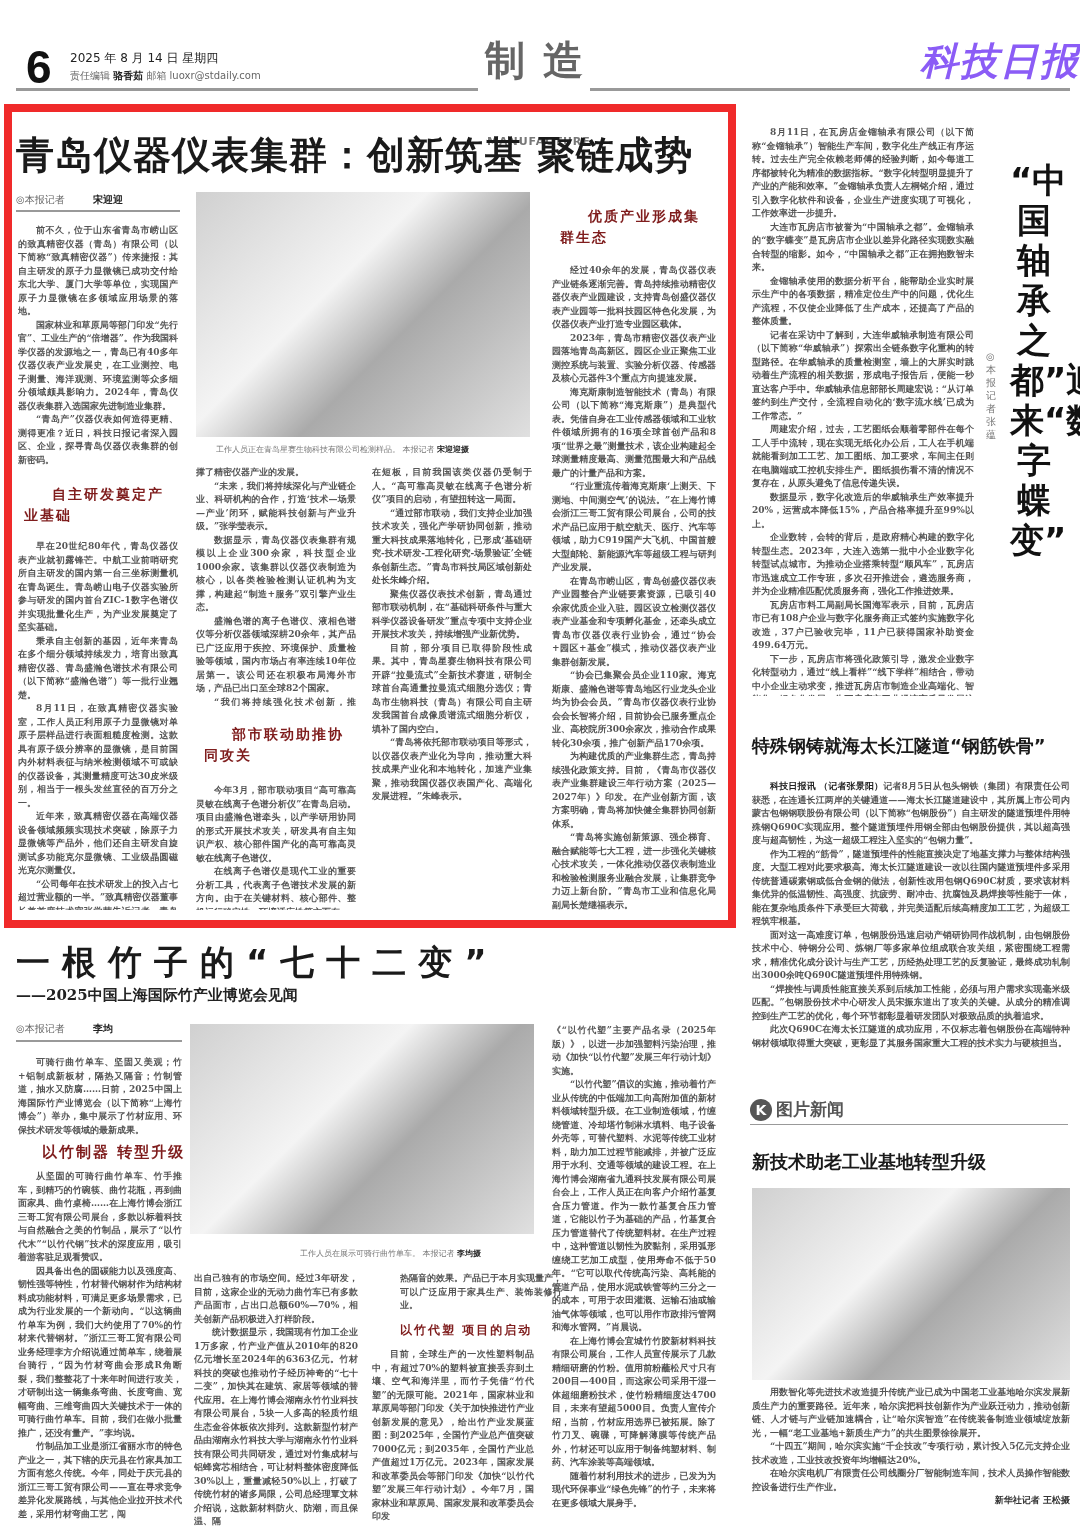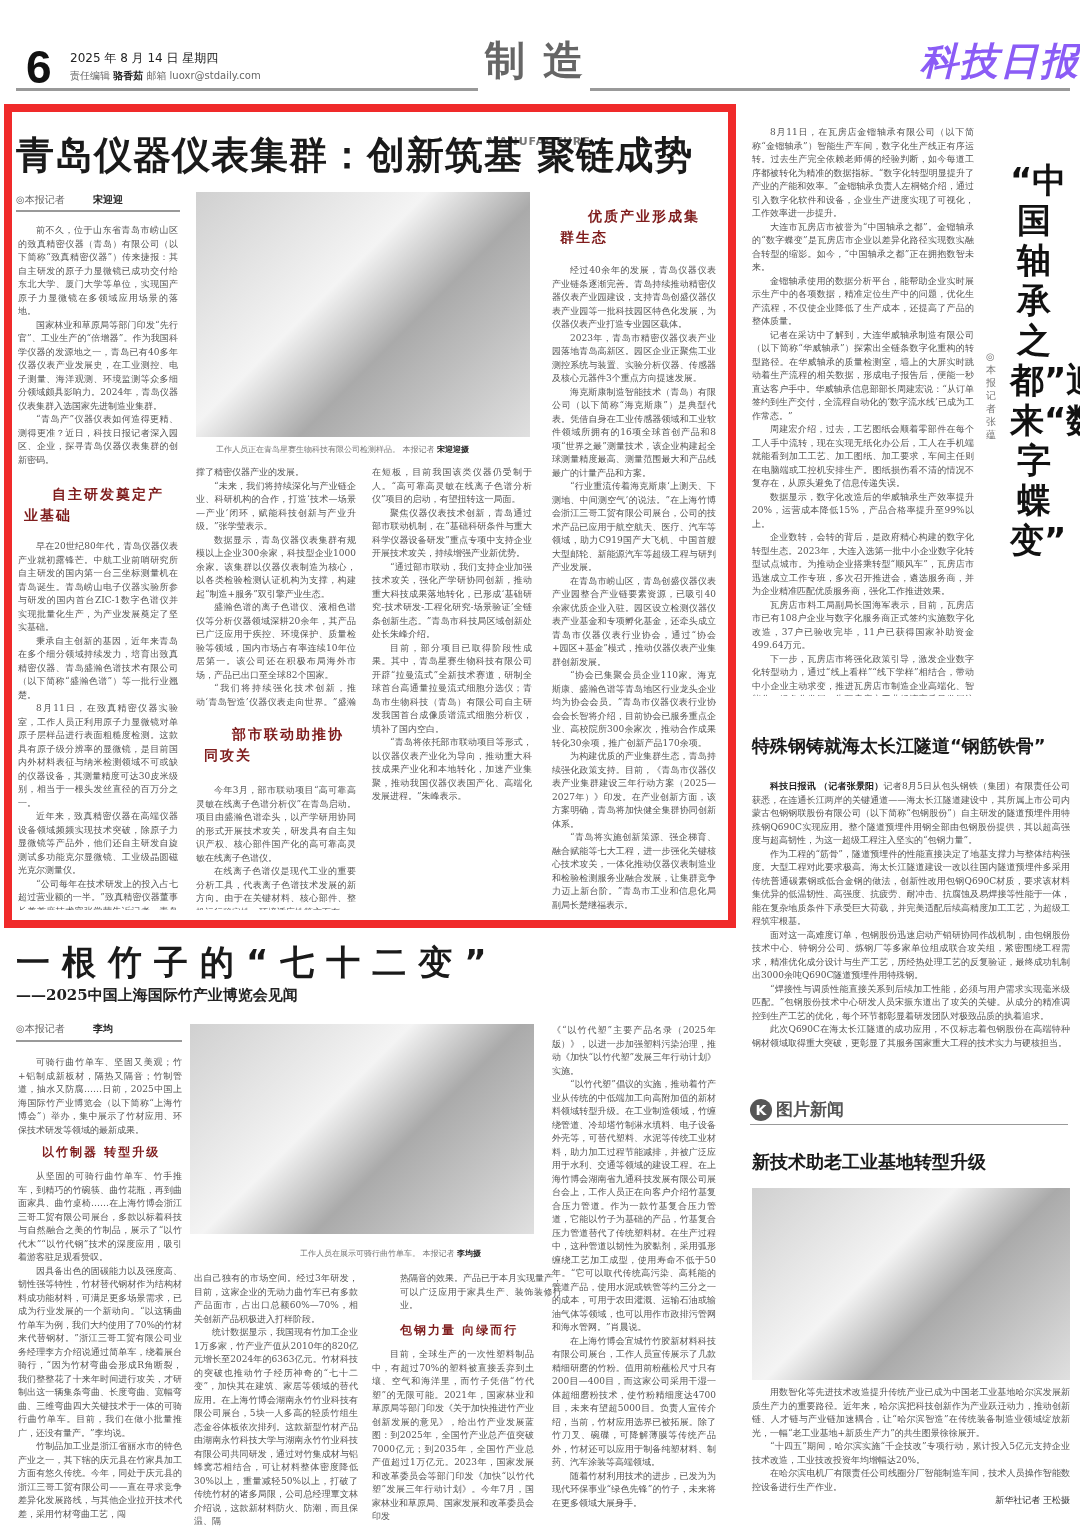--- a/index.html
+++ b/index.html
@@ -15,21 +15,21 @@
   .masthead { left: 920px; top: 36px; font: italic bold 38px "DejaVu Serif", serif; color: #8b5cf6; letter-spacing: 2px; }
   .hdr-rule-l { left: 16px; top: 88px; width: 462px; height: 3px; background: #999; }
   .hdr-rule-r { left: 590px; top: 88px; width: 480px; height: 3px; background: #999; }
   
   .redbox { left: 4px; top: 104px; width: 732px; height: 824px; border: 8px solid #f02a2a; }
   .h1 { left: 16px; top: 130px; font: bold 38px "DejaVu Sans", sans-serif; color: #1a1a1a; letter-spacing: 1px; white-space: nowrap; }
   .byline { font: 10px "DejaVu Serif", serif; color: #666; }
   .byline b { color: #222; margin-left: 25px; }
   .rule { height: 2px; background: #999; }
   .col { font: 9px/13.5px "DejaVu Serif", serif; color: #555; text-align: justify; overflow: hidden; }
-  .col p { text-indent: 2em; }
+  .col p { text-indent: 2em; font-weight: bold; }
   .subhead { font: bold 14px/21px "DejaVu Sans", sans-serif; color: #7f1d1d; letter-spacing: 2px; }
   .photo { background: linear-gradient(135deg, #d0d0d0, #f4f4f4 40%, #aaa 60%, #e0e0e0); }
   .caption { font: 8px "DejaVu Serif", serif; color: #777; white-space: nowrap; }
   .caption b { color: #222; }
   .h-right { font: bold 18px "DejaVu Sans", sans-serif; color: #1a1a1a; white-space: nowrap; }
   .vtitle { left: 1010px; top: 160px; width: 48px; font: bold 34px/40px "DejaVu Sans", sans-serif; color: #111; text-align: center; }
   .vbyline { left: 986px; top: 350px; width: 14px; font: 10px/13px "DejaVu Serif", serif; color: #777; }
   .h2 { left: 16px; top: 940px; font: bold 34px "DejaVu Sans", sans-serif; color: #1a1a1a; letter-spacing: 12px; white-space: nowrap; }
   .h2sub { left: 16px; top: 986px; font: bold 15px "DejaVu Serif", serif; color: #222; white-space: nowrap; }
   .picnews { left: 750px; top: 1098px; font: bold 17px "DejaVu Sans", sans-serif; color: #555; display: flex; align-items: center; gap: 4px; }
@@ -87,22 +87,22 @@
   <p>“我们将持续强化技术创新，推动‘青岛智造’仪器仪表走向世界。”盛瀚色谱创始人、董事长牟新勇告诉记者。</p>
 </div>
 <div class="abs subhead" style="left:204px;top:724px;width:150px;text-indent:2em;">部市联动助推协同攻关</div>
 <div class="abs col" style="left:196px;top:784px;width:160px;height:126px;">
   <p>今年3月，部市联动项目“高可靠高灵敏在线离子色谱分析仪”在青岛启动。项目由盛瀚色谱牵头，以产学研用协同的形式开展技术攻关，研发具有自主知识产权、核心部件国产化的高可靠高灵敏在线离子色谱仪。</p>
   <p>在线离子色谱仪是现代工业的重要分析工具，代表离子色谱技术发展的新方向。由于在关键材料、核心部件、整机运行稳定性、环境适应性等方面存</p>
 </div>
 
 <div class="abs col" style="left:372px;top:466px;width:160px;height:444px;">
   <p style="text-indent:0">在短板，目前我国该类仪器仍受制于人。“高可靠高灵敏在线离子色谱分析仪”项目的启动，有望扭转这一局面。</p>
+  <p>“通过部市联动，我们支持企业加强技术攻关，强化产学研协同创新，推动重大科技成果落地转化，已形成‘基础研究-技术研发-工程化研究-场景验证’全链条创新生态。”青岛市科技局区域创新处处长朱峰介绍。</p>
   <p>聚焦仪器仪表技术创新，青岛通过部市联动机制，在“基础科研条件与重大科学仪器设备研发”重点专项中支持企业开展技术攻关，持续增强产业新优势。</p>
-  <p>“通过部市联动，我们支持企业加强技术攻关，强化产学研协同创新，推动重大科技成果落地转化，已形成‘基础研究-技术研发-工程化研究-场景验证’全链条创新生态。”青岛市科技局区域创新处处长朱峰介绍。</p>
   <p>目前，部分项目已取得阶段性成果。其中，青岛星赛生物科技有限公司开辟“拉曼流式”全新技术赛道，研制全球首台高通量拉曼流式细胞分选仪；青岛市生物科技（青岛）有限公司自主研发我国首台成像质谱流式细胞分析仪，填补了国内空白。</p>
   <p>“青岛将依托部市联动项目等形式，以仪器仪表产业化为导向，推动重大科技成果产业化和本地转化，加速产业集聚，推动我国仪器仪表国产化、高端化发展进程。”朱峰表示。</p>
 </div>
 
 <div class="abs subhead" style="left:560px;top:206px;width:150px;text-indent:2em;">优质产业形成集群生态</div>
 <div class="abs col" style="left:552px;top:264px;width:164px;height:646px;">
   <p>经过40余年的发展，青岛仪器仪表产业链条逐渐完善。青岛持续推动精密仪器仪表产业园建设，支持青岛创盛仪器仪表产业园等一批科技园区特色化发展，为仪器仪表产业打造专业园区载体。</p>
   <p>2023年，青岛市精密仪器仪表产业园落地青岛高新区。园区企业正聚焦工业测控系统与装置、实验分析仪器、传感器及核心元器件3个重点方向提速发展。</p>
   <p>海克斯康制造智能技术（青岛）有限公司（以下简称“海克斯康”）是典型代表。凭借自身在工业传感器领域和工业软件领域所拥有的16项全球首创产品和8项“世界之最”测量技术，该企业构建起全球测量精度最高、测量范围最大和产品线最广的计量产品和方案。</p>
   <p>“行业重流传着海克斯康‘上测天、下测地、中间测空气’的说法。”在上海竹博会浙江三哥工贸有限公司展台，公司的技术产品已应用于航空航天、医疗、汽车等领域，助力C919国产大飞机、中国首艘大型邮轮、新能源汽车等超级工程与研判产业发展。</p>
@@ -153,41 +153,41 @@
 
 <div class="abs h2">一根竹子的“七十二变”</div>
 <div class="abs h2sub">——2025中国上海国际竹产业博览会见闻</div>
 <div class="abs byline" style="left:16px;top:1022px;">
   <span>◎本报记者</span> <b>李均</b>
 </div>
 <div class="abs rule" style="left:16px;top:1040px;width:166px;"></div>
 <div class="abs col" style="left:18px;top:1056px;width:164px;height:84px;">
   <p>可骑行曲竹单车、坚固又美观；竹+铝制成新板材，隔热又隔音；竹制管道，抽水又防腐……日前，2025中国上海国际竹产业博览会（以下简称“上海竹博会”）举办，集中展示了竹材应用、环保技术研发等领域的最新成果。</p>
 </div>
-<div class="abs subhead" style="left:42px;top:1142px;font-size:12px;">以竹制器 转型升级</div>
+<div class="abs subhead" style="left:42px;top:1142px;font-size:15px;">以竹制器 转型升级</div>
 <div class="abs col" style="left:18px;top:1170px;width:164px;height:356px;">
   <p>从坚固的可骑行曲竹单车、竹手推车，到精巧的竹碗筷、曲竹花瓶，再到曲面家具、曲竹桌椅……在上海竹博会浙江三哥工贸有限公司展台，多款以标着科技与自然融合之美的竹制品，展示了“以竹代木”“以竹代钢”技术的深度应用，吸引着游客驻足观看赞叹。</p>
   <p>因具备出色的固碳能力以及强度高、韧性强等特性，竹材替代钢材作为结构材料成功能材料，可满足更多场景需求，已成为行业发展的一个新动向。“以这辆曲竹单车为例，我们大约使用了70%的竹材来代替钢材。”浙江三哥工贸有限公司业务经理李方介绍说通过简单车，绕着展台骑行，“因为竹材弯曲会形成R角断裂，我们整整花了十来年时间进行攻关，才研制出这一辆集条弯曲、长度弯曲、宽幅弯曲、三维弯曲四大关键技术于一体的可骑行曲竹单车。目前，我们在做小批量推广，还没有量产。”李均说。</p>
   <p>竹制品加工业是浙江省丽水市的特色产业之一，其下辖的庆元县在竹家具加工方面有悠久传统。今年，同处于庆元县的浙江三哥工贸有限公司——直在寻求竞争差异化发展路线，与其他企业拉开技术代差，采用竹材弯曲工艺，闯</p>
 </div>
 
 <div class="abs photo" style="left:190px;top:1024px;width:344px;height:210px;"></div>
 <div class="abs caption" style="left:300px;top:1248px;">
   <span>工作人员在展示可骑行曲竹单车。</span>
   <span>本报记者</span> <b>李均摄</b>
 </div>
 
 <div class="abs col" style="left:194px;top:1272px;width:164px;height:254px;">
   <p style="text-indent:0">出自己独有的市场空间。经过3年研发，目前，这家企业的无动力曲竹车已有多款产品面市，占出口总额60%—70%，相关创新产品积极进入打样阶段。</p>
   <p>统计数据显示，我国现有竹加工企业1万多家，竹产业产值从2010年的820亿元增长至2024年的6363亿元。竹材科技的突破也推动竹子经历神奇的“七十二变”，加快其在建筑、家居等领域的替代应用。在上海竹博会湖南永竹竹业科技有限公司展台，5块一人多高的轻质竹组生态金谷体板依次排列。这款新型竹材产品由湖南永竹科技大学与湖南永竹竹业科技有限公司共同研发，通过对竹集成材与铝蜂窝芯相结合，可让材料整体密度降低30%以上，重量减轻50%以上，打破了传统竹材的诸多局限，公司总经理覃文林介绍说，这款新材料防火、防潮，而且保温、隔</p>
 </div>
 <div class="abs col" style="left:372px;top:1272px;width:162px;height:40px;margin-left:28px;">
   <p style="text-indent:0">热隔音的效果。产品已于本月实现量产，可以广泛应用于家具生产、装饰装修行业。</p>
 </div>
-<div class="abs subhead" style="left:400px;top:1320px;font-size:12px;">包钢力量 向绿而行</div>
+<div class="abs subhead" style="left:400px;top:1320px;font-size:12px;">以竹代塑 项目的启动</div>
 <div class="abs col" style="left:372px;top:1348px;width:162px;height:178px;">
   <p>目前，全球生产的一次性塑料制品中，有超过70%的塑料被直接丢弃到土壤、空气和海洋里，而竹子凭借“竹代塑”的无限可能。2021年，国家林业和草原局等部门印发《关于加快推进竹产业创新发展的意见》，给出竹产业发展蓝图：到2025年，全国竹产业总产值突破7000亿元；到2035年，全国竹产业总产值超过1万亿元。2023年，国家发展和改革委员会等部门印发《加快“以竹代塑”发展三年行动计划》。今年7月，国家林业和草原局、国家发展和改革委员会印发</p>
 </div>
 <div class="abs col" style="left:552px;top:1024px;width:164px;height:502px;">
   <p style="text-indent:0">《“以竹代塑”主要产品名录（2025年版）》，以进一步加强塑料污染治理，推动《加快“以竹代塑”发展三年行动计划》实施。</p>
   <p>“以竹代塑”倡议的实施，推动着竹产业从传统的中低端加工向高附加值的新材料领域转型升级。在工业制造领域，竹缠绕管道、冷却塔竹制淋水填料、电子设备外壳等，可替代塑料、水泥等传统工业材料，助力加工过程节能减排，并被广泛应用于水利、交通等领域的建设工程。在上海竹博会湖南省九通科技发展有限公司展台会上，工作人员正在向客户介绍竹基复合压力管道。作为一款竹基复合压力管道，它能以竹子为基础的产品，竹基复合压力管道替代了传统塑料材。在生产过程中，这种管道以韧性为胶黏剂，采用弧形缠绕工艺加工成型，使用寿命不低于50年。“它可以取代传统高污染、高耗能的管道产品，使用水泥或铁管等约三分之一的成本，可用于农田灌溉、运输石油或输油气体等领域，也可以用作市政排污管网和海水管网。”肖晨说。</p>
   <p>在上海竹博会宜城竹竹胶新材料科技有限公司展台，工作人员宣传展示了几款精细研磨的竹粉。值用前粉蘸松尺寸只有200目—400目，而这家公司采用干湿一体超细磨粉技术，使竹粉精细度达4700目，未来有望超5000目。负责人宣传介绍，当前，竹材应用选界已被拓展。除了竹刀叉、碗碟，可降解薄膜等传统产品外，竹材还可以应用于制备纯塑材料、制药、汽车涂装等高端领域。</p>
   <p>随着竹材利用技术的进步，已发为为现代环保事业“绿色先锋”的竹子，未来将在更多领域大展身手。</p>
 </div>
 

